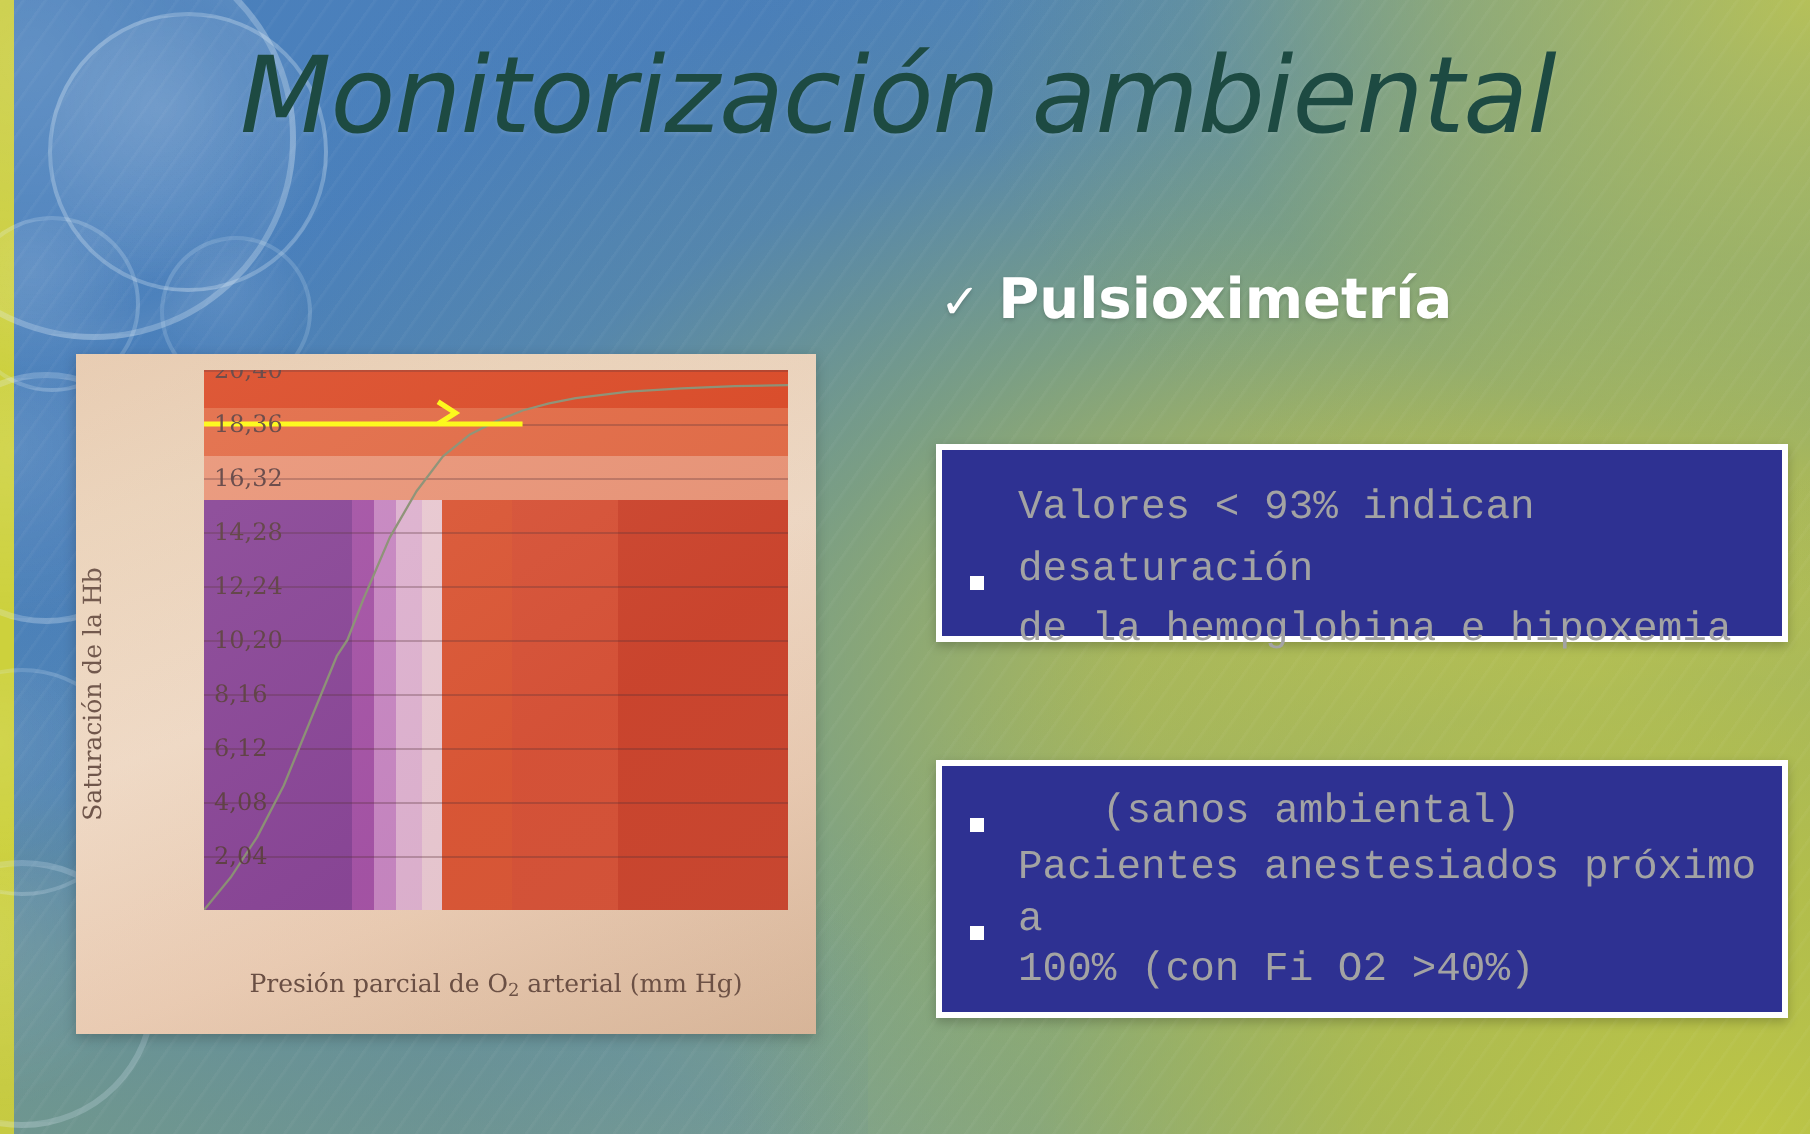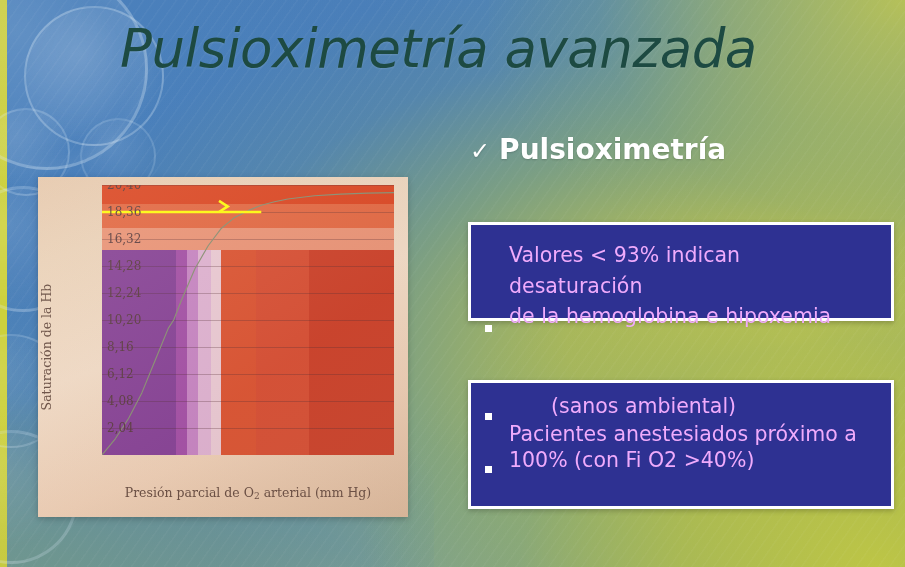--- a/index.html
+++ b/index.html
@@ -133,21 +133,21 @@
   .heading .check{font-size:24px;margin-right:9px;display:inline-block;}
 
   .blue-box{
     position:absolute;background:#2e3192;border:3px solid #ffffff;
     box-sizing:border-box;
     box-shadow:0 2px 5px rgba(0,0,0,0.22);
   }
   #box1{left:468px;top:222px;width:426px;height:99px;}
   #box2{left:468px;top:380px;width:426px;height:129px;}
 
-  .bullet-row{display:flex;align-items:flex-end;color:#f0abfc;}
+  .bullet-row{display:flex;align-items:center;color:#a3a3a3;font-family:Liberation Mono, monospace;}
   .bullet-sq{
     flex:0 0 auto;width:7px;height:7px;background:#ffffff;
     margin-right:17px;margin-top:11px;
   }
   .bullet-text{font-size:20.5px;line-height:1.38;}
 
   #box1 .inner{padding:15px 12px 0 14px;}
   #box1 .bullet-text{line-height:1.49;}
   #box2 .inner{padding:11px 10px 0 14px;}
   #box2 .bullet-row{margin-bottom:2px;}
@@ -168,21 +168,21 @@
 
   <div class="bubble b1"></div>
   <div class="bubble b2"></div>
   <div class="bubble b3"></div>
   <div class="bubble b4"></div>
   <div class="bubble b5"></div>
   <div class="bubble b6"></div>
   <div class="bubble b7"></div>
   <div class="bubble b8"></div>
 
-  <div class="title">Pulsioximetría avanzada</div>
+  <div class="title">Monitorización ambiental</div>
 
   <div class="chart-photo">
 
     <div class="plot">
       <div class="bands" id="band-layer">
           <div class="band" style="width: 25.4545%; background: rgb(125, 55, 148);"></div>
           <div class="band" style="width: 3.63636%; background: rgb(156, 70, 165);"></div>
           <div class="band" style="width: 3.63636%; background: rgb(194, 127, 196);"></div>
           <div class="band" style="width: 4.54545%; background: rgb(220, 176, 212);"></div>
           <div class="band" style="width: 3.63636%; background: rgb(232, 201, 214);"></div>

